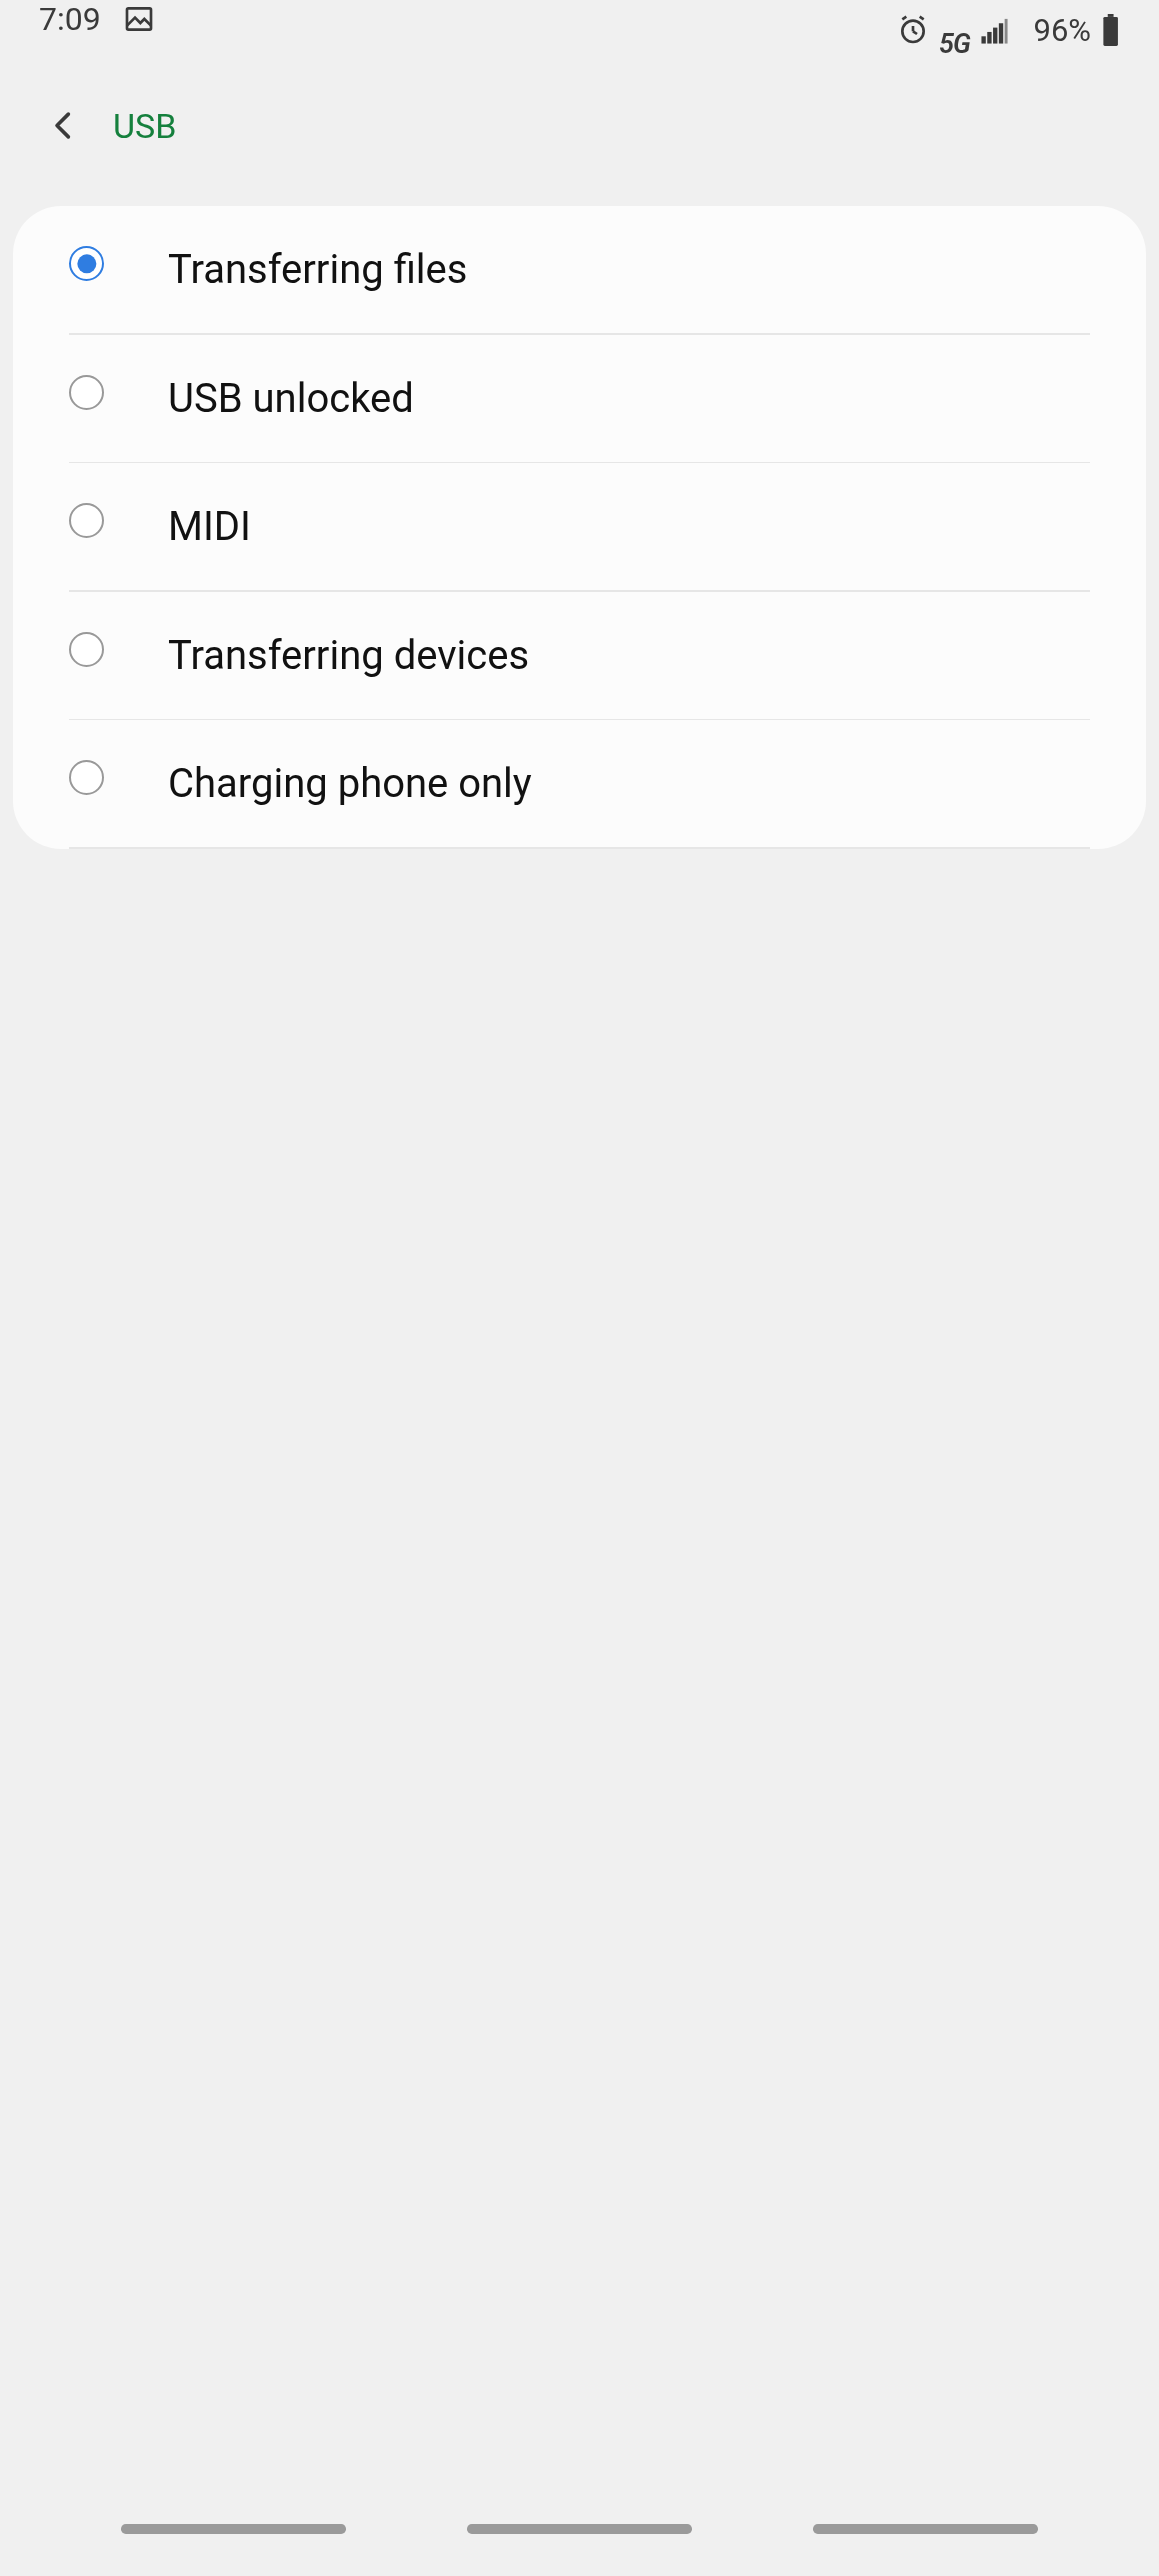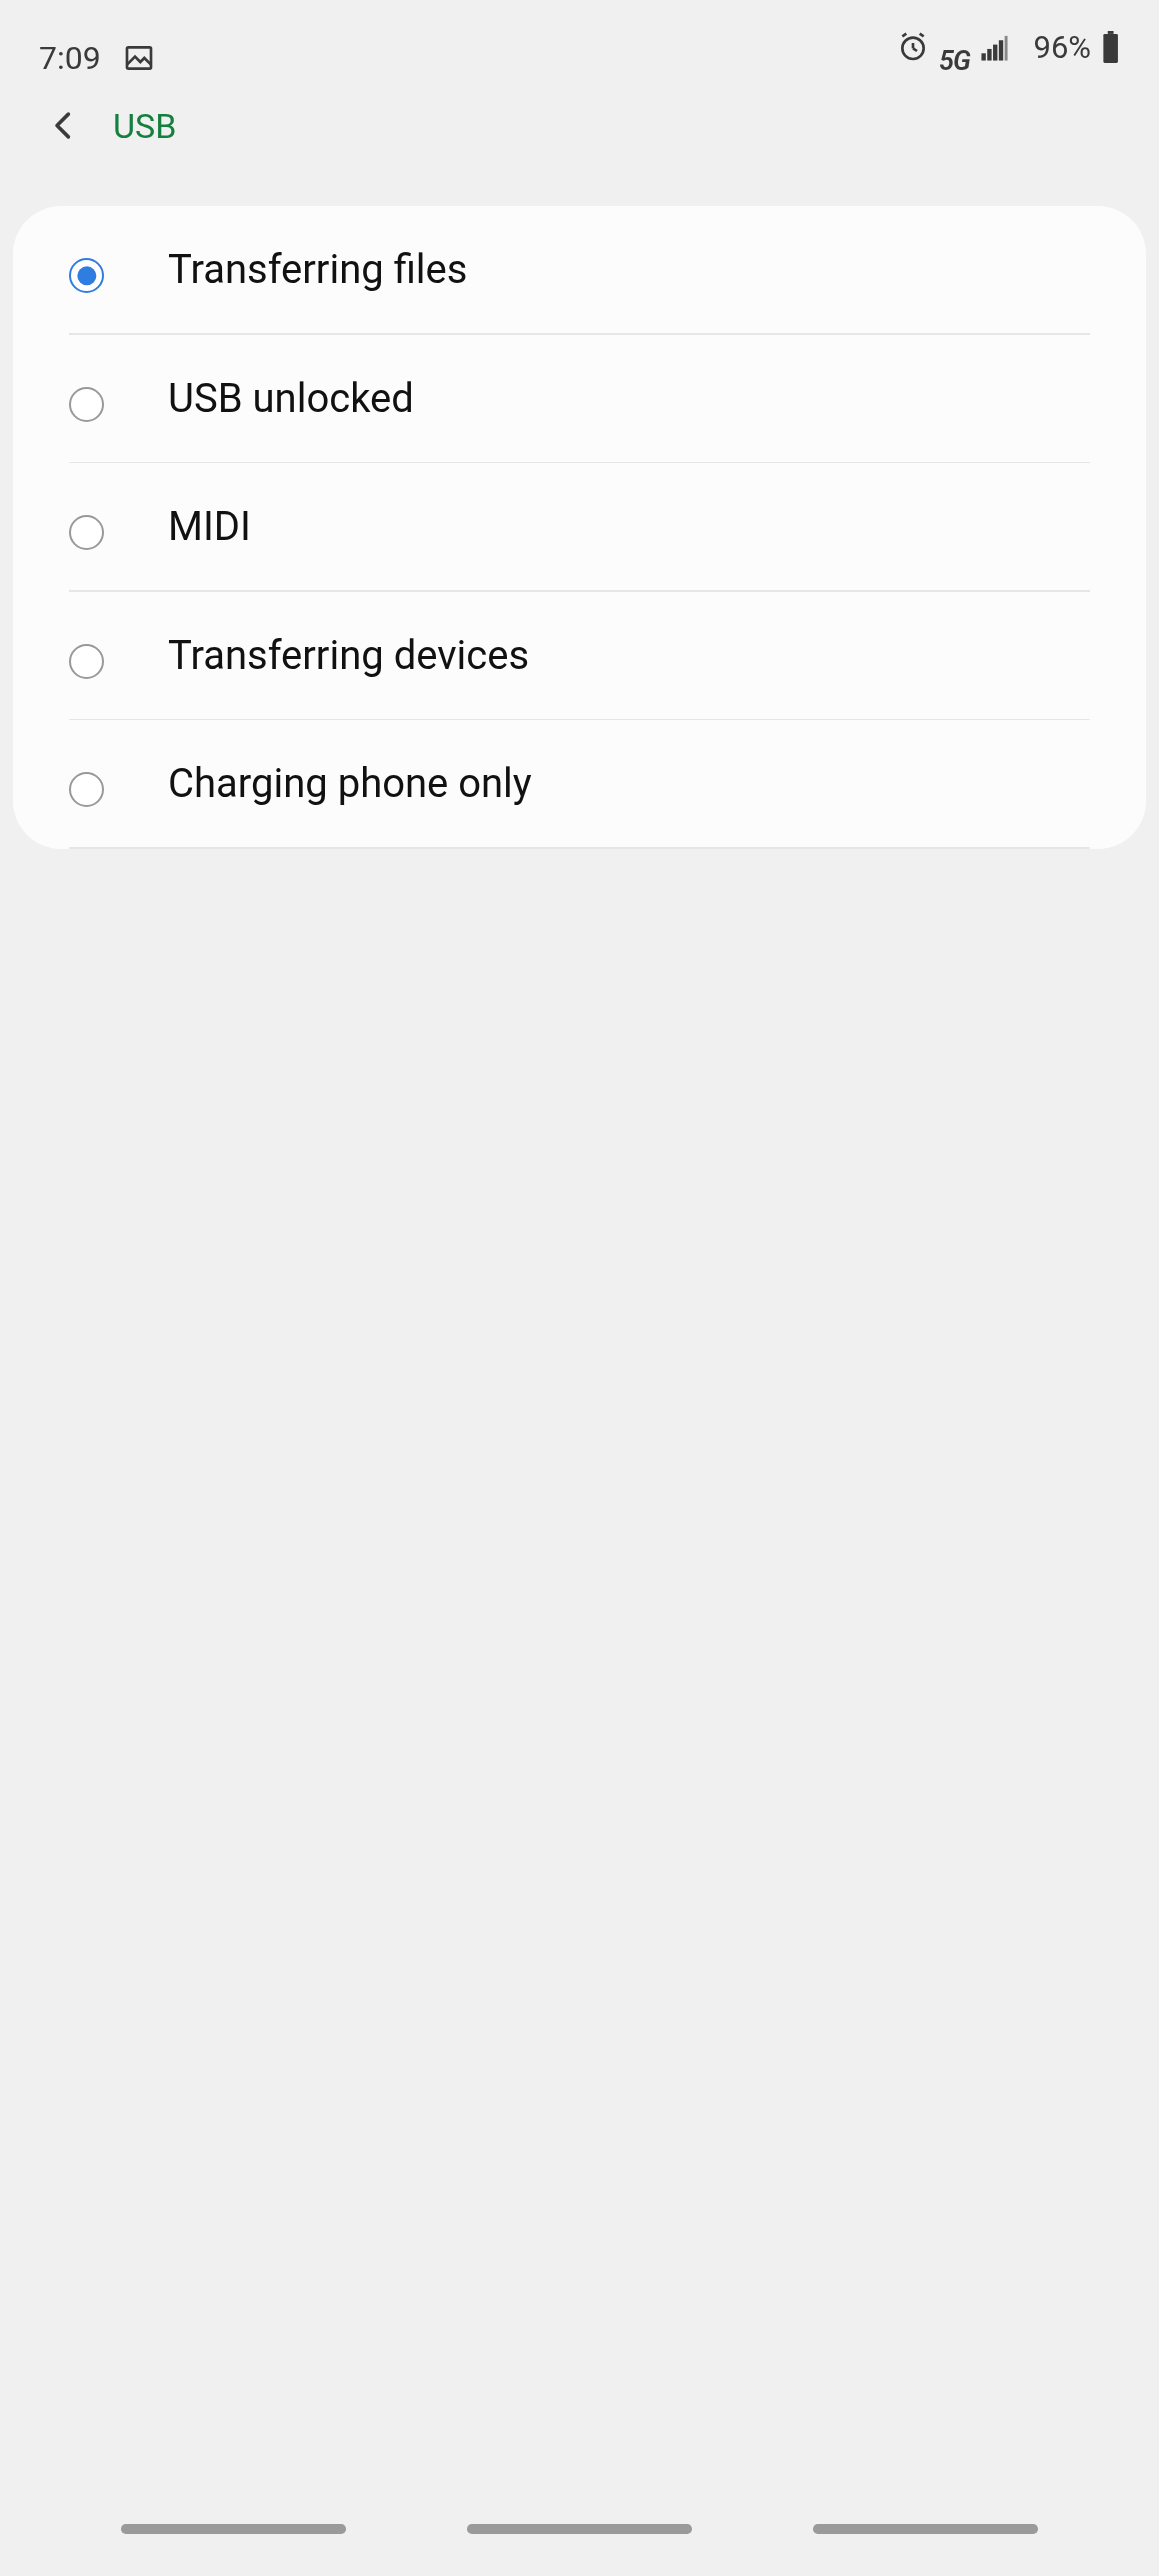--- a/index.html
+++ b/index.html
@@ -7,21 +7,21 @@
       width: 1159px;
       height: 2576px;
       background: #f0f0f0;
       font-family: -apple-system, "Segoe UI", Roboto, sans-serif;
       color: #000;
     }
     
     .status-bar {
       height: 77px;
       display: flex;
-      align-items: flex-end;
+      align-items: flex-start;
       justify-content: space-between;
       padding: 0 39px;
       font-size: 31px;
       color: #3a3a3a;
     }
     .status-left { display: flex; align-items: center; gap: 22.5px; }
     .status-right { display: flex; align-items: center; gap: 9.7px; }
     .status-time { font-weight: 400; font-size: 32px; }
     .status-icon { display: inline-flex; align-items: center; }
     .status-5g { font-style: italic; font-size: 27px; font-weight: 600; letter-spacing: -0.8px; margin-top: 28px; }
@@ -39,21 +39,21 @@
     
     .card {
       margin: 32px 13px 0;
       background: #fcfcfc;
       border-radius: 48px;
       overflow: hidden;
     }
     
     .row {
       display: flex;
-      align-items: flex-end;
+      align-items: flex-start;
       padding: 40px 56px;
       gap: 64px;
     }
     .divider {
       height: 1.6px;
       background: #e6e6e6;
       margin-left: 56px;
       margin-right: 56px;
     }
     .radio {

